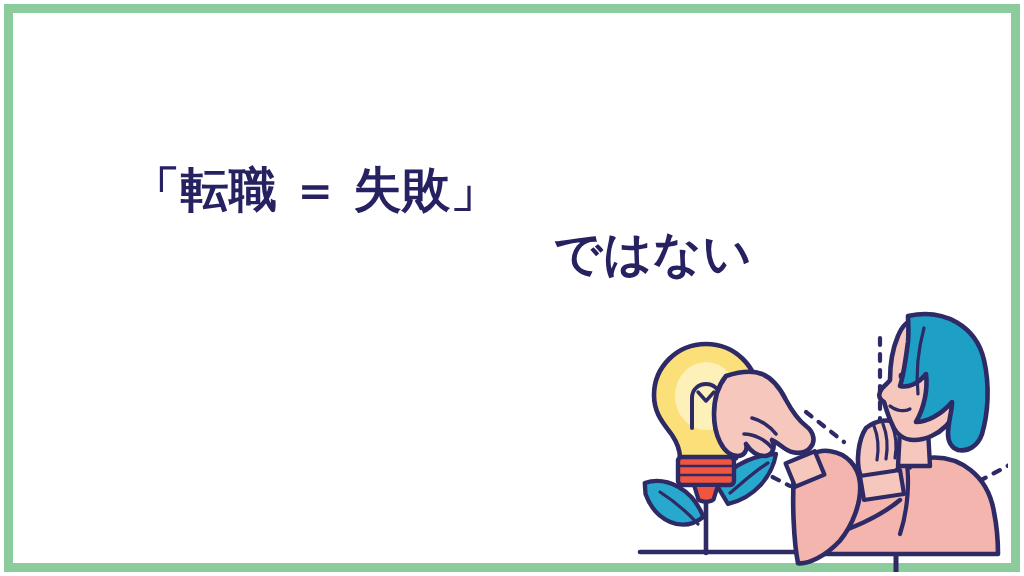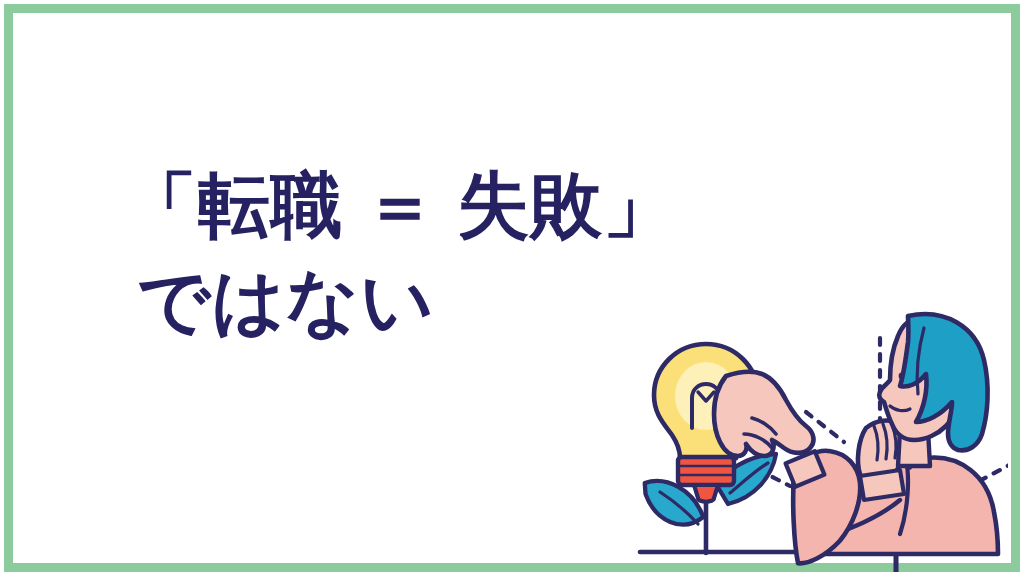--- a/index.html
+++ b/index.html
@@ -31,35 +31,36 @@
     height: 568px;
     box-sizing: border-box;
     border: 9px solid #8ccb9b;
     background: transparent;
     pointer-events: none;
   }
 
   
   #headline {
     position: absolute;
-    left: 125px;
+    left: 132px;
     top: 158px;
     width: 620px;
     color: #262261;
     font-weight: 700;
-    font-size: 72px;
+    font-size: 48px;
     line-height: 1.33;
     letter-spacing: 0.01em;
     white-space: nowrap;
   }
   #headline .ln {
     display: block;
   }
   #headline .ln2 {
     padding-left: 12px;
+    text-align: right;
   }
 
   
   #illustration {
     position: absolute;
     left: 608px;
     top: 272px;
     width: 400px;
     height: 300px;
   }

